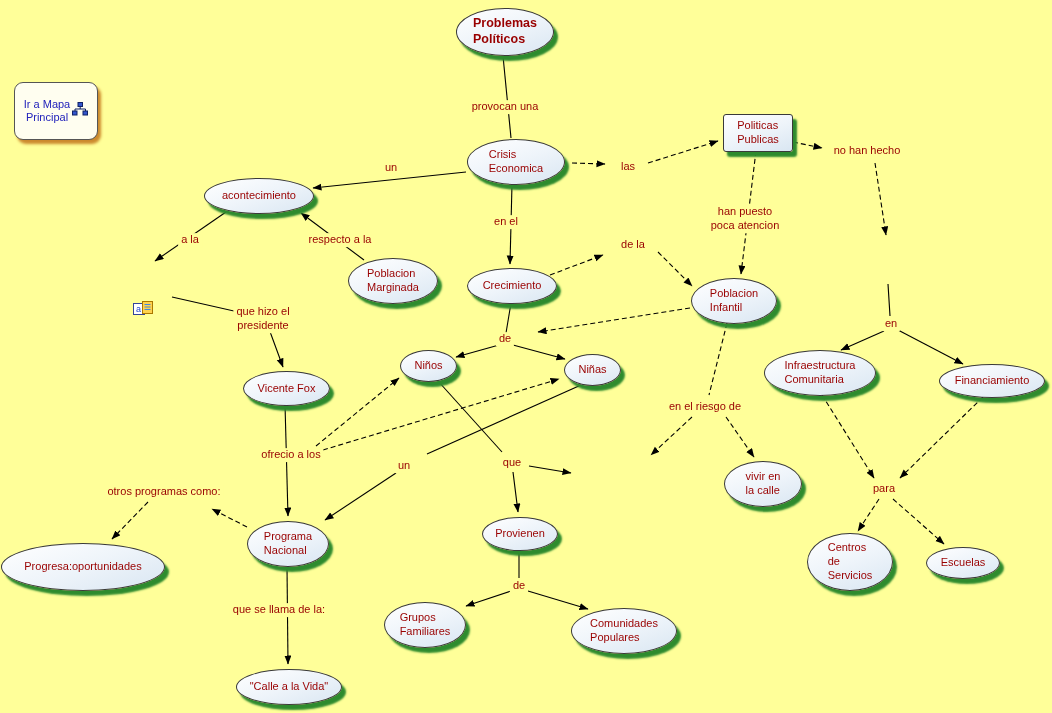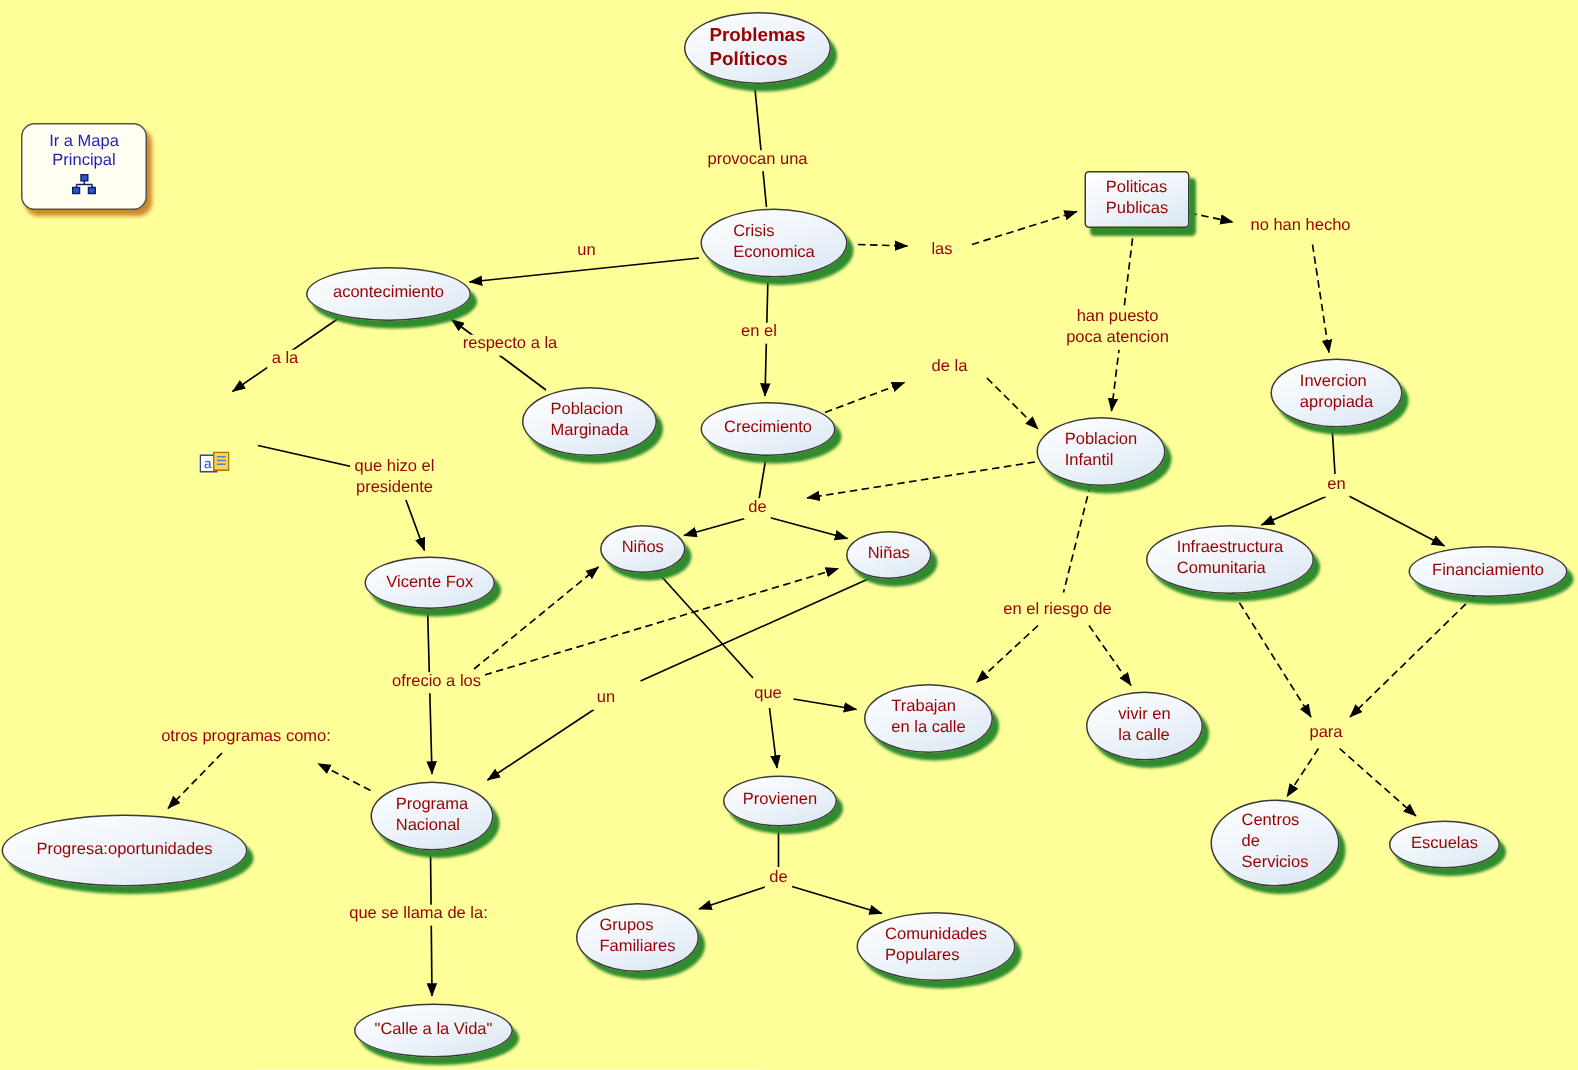--- a/index.html
+++ b/index.html
@@ -22,21 +22,21 @@
   }
   .ellipse { border-radius:50%; box-shadow:4px 5px 2px #2E8B2E; }
   .rect    { border-radius:3px;  box-shadow:4px 5px 2px #2E8B2E; }
   .nl { white-space:pre-line; }
   .title { font-weight:bold; font-size:12.5px; }
   .go-btn {
     position:absolute; left:14px; top:82px; width:82px; height:56px;
     background:#FFFEF0; border:1px solid #555; border-radius:9px;
     box-shadow:3px 4px 3px #CC8A2E; color:#2222BB; font-size:11px;
     line-height:1.2; text-align:center; z-index:3; cursor:pointer;
-    display:flex; flex-direction:column; align-items:center; justify-content:center; gap:2px;
+    display:flex; flex-direction:row; align-items:center; justify-content:center; gap:2px;
   }
   .go-label { white-space:pre-line; }
   .attach-icon { position:absolute; left:133px; top:301px; z-index:4; cursor:pointer; }
 </style>
 </head>
 <body>
 
 <div class="stage">
 
   <svg class="links" width="1052" height="713">
@@ -90,21 +90,21 @@
       <path d="M879,499 L858,531" marker-end="url(#arw)"></path>
       <path d="M893,499 L944,544" marker-end="url(#arw)"></path>
     </g>
   </svg>
 
   <div class="lbl" style="left:505px;top:107px">provocan una</div>
   <div class="lbl" style="left:391px;top:168px">un</div>
   <div class="lbl" style="left:628px;top:167px">las</div>
   <div class="lbl" style="left:867px;top:151px">no han hecho</div>
   <div class="lbl" style="left:190px;top:240px">a la</div>
-  <div class="lbl" style="left:340px;top:230px">respecto a la</div>
+  <div class="lbl" style="left:340px;top:240px">respecto a la</div>
   <div class="lbl" style="left:506px;top:222px">en el</div>
   <div class="lbl" style="left:745px;top:219px">han puesto
 poca atencion</div>
   <div class="lbl" style="left:633px;top:245px">de la</div>
   <div class="lbl" style="left:263px;top:319px">que hizo el
 presidente</div>
   <div class="lbl" style="left:505px;top:339px">de</div>
   <div class="lbl" style="left:891px;top:324px">en</div>
   <div class="lbl" style="left:705px;top:407px">en el riesgo de</div>
   <div class="lbl" style="left:291px;top:455px">ofrecio a los</div>
@@ -134,43 +134,35 @@
       <span class="nl">Poblacion
 Marginada</span>
     </div>
   <div class="node ellipse" style="left:467px;top:268px;width:88px;height:34px">
       <span class="nl">Crecimiento</span>
     </div>
   <div class="node ellipse" style="left:691px;top:278px;width:84px;height:44px">
       <span class="nl">Poblacion
 Infantil</span>
     </div>
-  <div class="node ellipse" style="left:847px;top:239px;width:86px;height:44px">
-      <span class="nl">Invercion
-apropiada</span>
-    </div>
   <div class="node ellipse" style="left:400px;top:350px;width:55px;height:30px">
       <span class="nl">Niños</span>
     </div>
   <div class="node ellipse" style="left:564px;top:354px;width:55px;height:30px">
       <span class="nl">Niñas</span>
     </div>
   <div class="node ellipse" style="left:243px;top:371px;width:85px;height:33px">
       <span class="nl">Vicente Fox</span>
     </div>
   <div class="node ellipse" style="left:764px;top:350px;width:110px;height:44px">
       <span class="nl">Infraestructura
 Comunitaria</span>
     </div>
   <div class="node ellipse" style="left:939px;top:364px;width:104px;height:32px">
       <span class="nl">Financiamiento</span>
-    </div>
-  <div class="node ellipse" style="left:576px;top:456px;width:84px;height:44px">
-      <span class="nl">Trabajan
-en la calle</span>
     </div>
   <div class="node ellipse" style="left:724px;top:461px;width:76px;height:44px">
       <span class="nl">vivir en
 la calle</span>
     </div>
   <div class="node ellipse" style="left:247px;top:521px;width:80px;height:44px">
       <span class="nl">Programa
 Nacional</span>
     </div>
   <div class="node ellipse" style="left:482px;top:517px;width:74px;height:32px">

